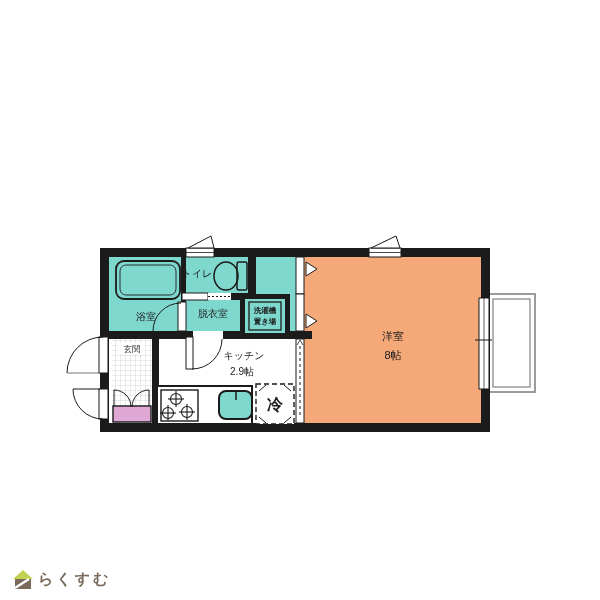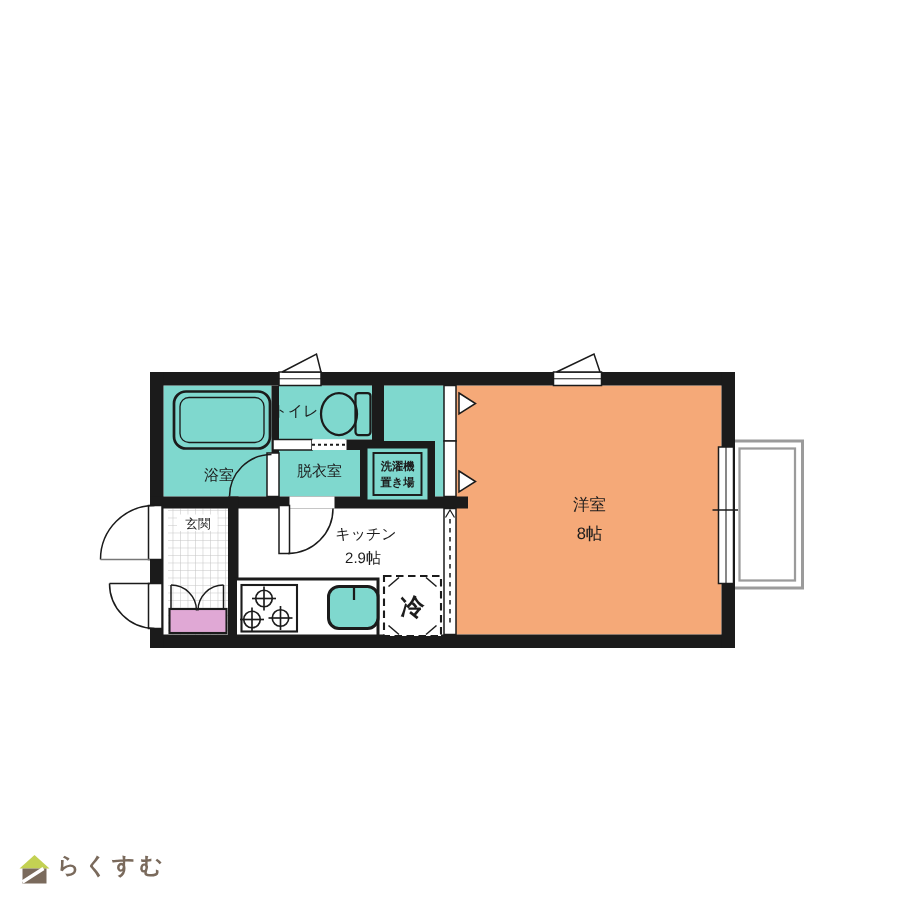--- a/index.html
+++ b/index.html
@@ -5,21 +5,21 @@
   html,body{margin:0;padding:0;background:#fff;}
   #stage{position:relative;width:600px;height:600px;background:#fff;overflow:hidden;
          font-family:"Liberation Sans","DejaVu Sans",sans-serif;}
   #plan-svg{position:absolute;left:0;top:0;}
   text{font-family:"Liberation Sans","DejaVu Sans",sans-serif;fill:#1c1c1c;}
   .room-label{font-size:10px;}
   .big-label{font-size:11px;}
   .tiny-label{font-size:7.5px;font-weight:bold;}
   .genkan-label{font-size:8.5px;}
   .rei-label{font-size:16px;font-weight:bold;}
-  #logo{position:absolute;left:12px;top:568px;display:flex;align-items:flex-start;gap:4px;}
+  #logo{position:absolute;left:12px;top:568px;display:flex;align-items:center;gap:4px;}
   #logo-text{color:var(--logo_brown);font-size:15px;letter-spacing:3px;font-weight:bold;}
 </style>
 </head>
 <body>
 
 <div id="stage">
   <svg id="plan-svg" width="600" height="600" viewBox="0 0 600 600">
 
     <defs>
       <pattern id="tilegrid" width="5" height="5" patternUnits="userSpaceOnUse">

